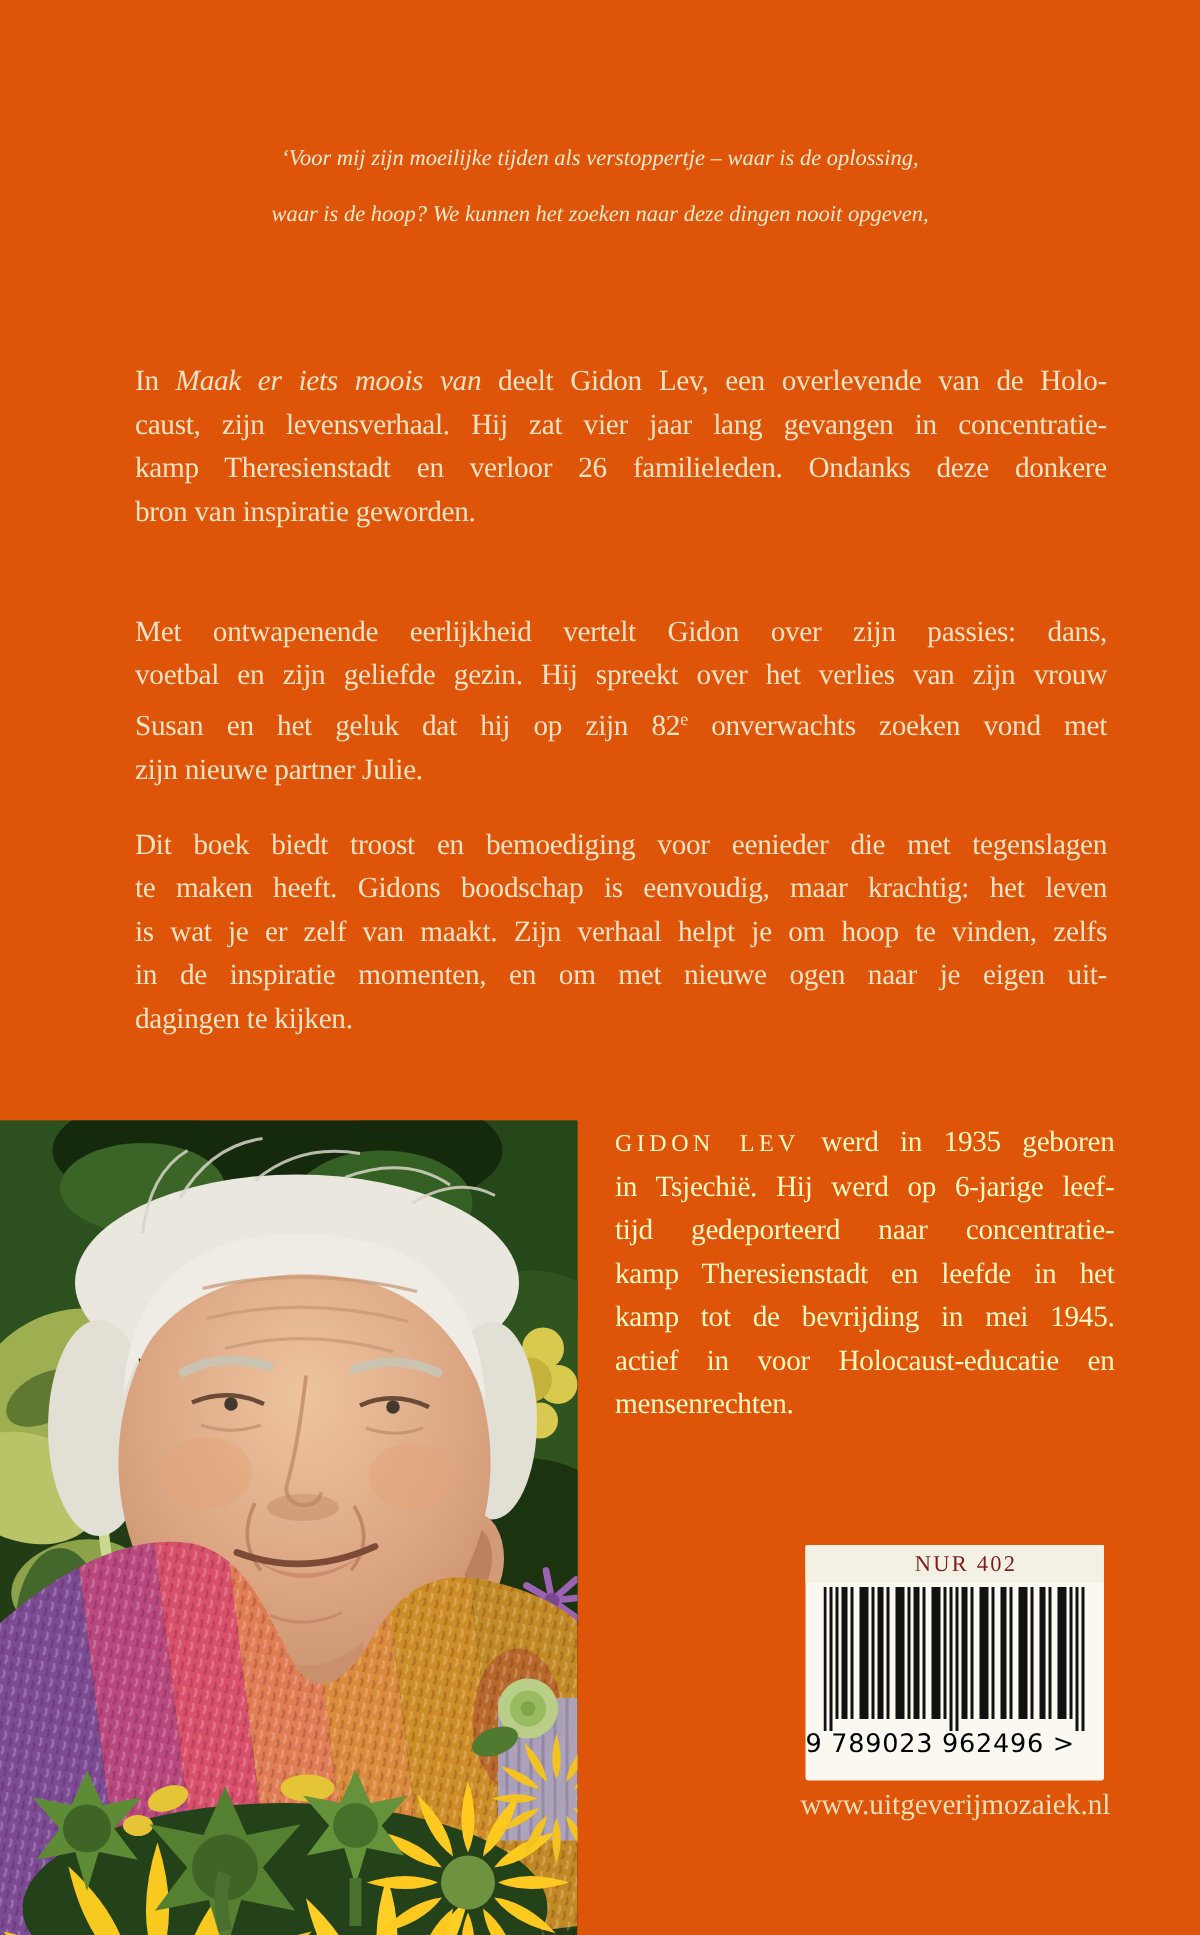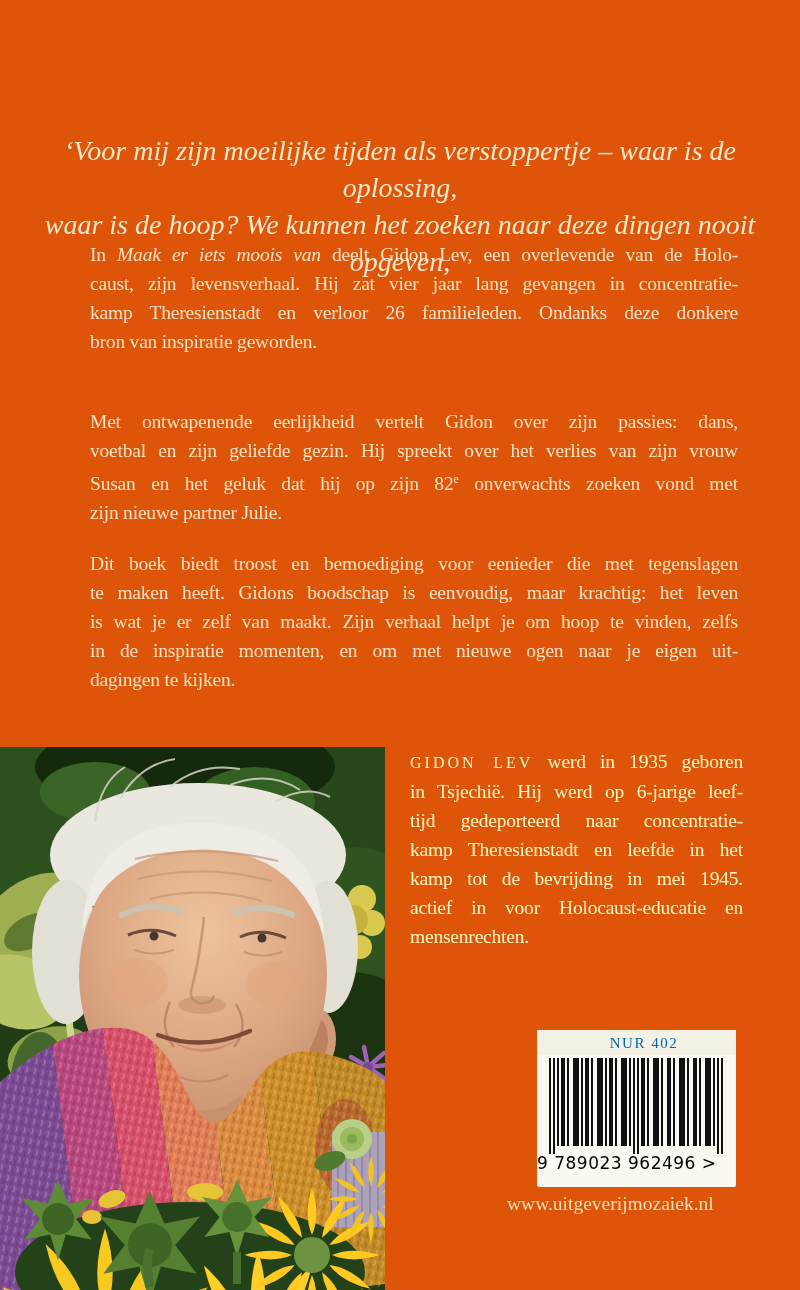--- a/index.html
+++ b/index.html
@@ -7,23 +7,22 @@
     position:relative;
     width:800px;height:1290px;
     background:#DE5509;
     overflow:hidden;
     font-family:"Liberation Serif", serif;
   }
   
   .quote{
     position:absolute;top:88px;left:20px;width:760px;
     text-align:center;font-style:italic;
-    font-size:28px;line-height:37px;
+    font-size:15px;line-height:37px;
     color:#F7E9CC;
-    margin-top:44px;
   }
   
   .blurb-p{
     position:absolute;left:90px;width:648px;
     color:#F5E3C4;font-size:19.5px;line-height:29px;
     letter-spacing:-0.2px;
   }
   #p1{top:240px}
   #p2{top:407px}
   #p3{top:549px}
@@ -42,30 +41,30 @@
   .photo{position:absolute;left:0;top:747px;width:385px;height:543px;}
   .photo svg{display:block;}
   
   .barcode-panel{
     position:absolute;left:537px;top:1030px;width:199px;height:157px;
     background:#FAF8F1;border-radius:2px;
   }
   .nur{
     background:#F3F1E4;
     text-align:center;padding:5px 0 3px 15px;
-    font-size:15px;letter-spacing:1.5px;color:#0369a1;
+    font-size:15px;letter-spacing:1.5px;color:#7f1d1d;
   }
   .bars{display:block;margin:3px auto 0 auto;}
   .isbn{
     text-align:left;font-family:"DejaVu Sans", sans-serif;
     font-size:17px;letter-spacing:0.5px;color:#000000;margin-top:-1px;
   }
   .publisher-url{
     position:absolute;left:507px;top:1193px;width:260px;
-    font-size:19.5px;color:#F2DFB8;
+    text-align:center;font-size:19.5px;color:#F2DFB8;
   }
 </style>
 </head>
 <body>
 
 <div id="cover">
 
   <div class="quote">
     <div>‘Voor mij zijn moeilijke tijden als verstoppertje – waar is de oplossing,</div>
     <div>waar is de hoop? We kunnen het zoeken naar deze dingen nooit opgeven,</div>

